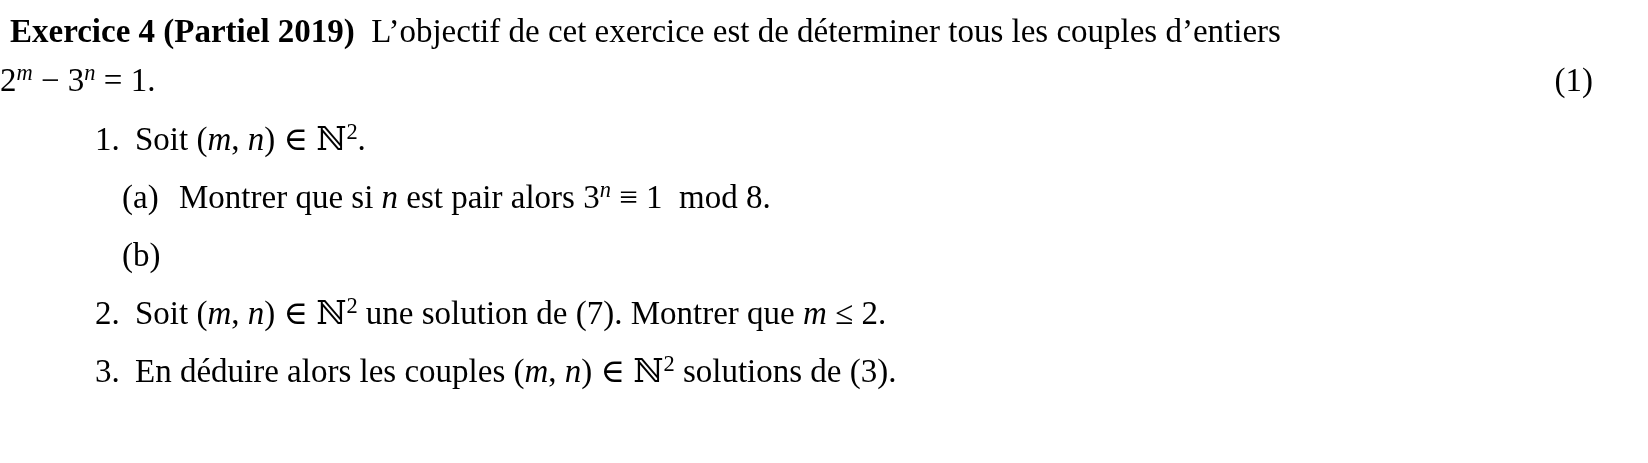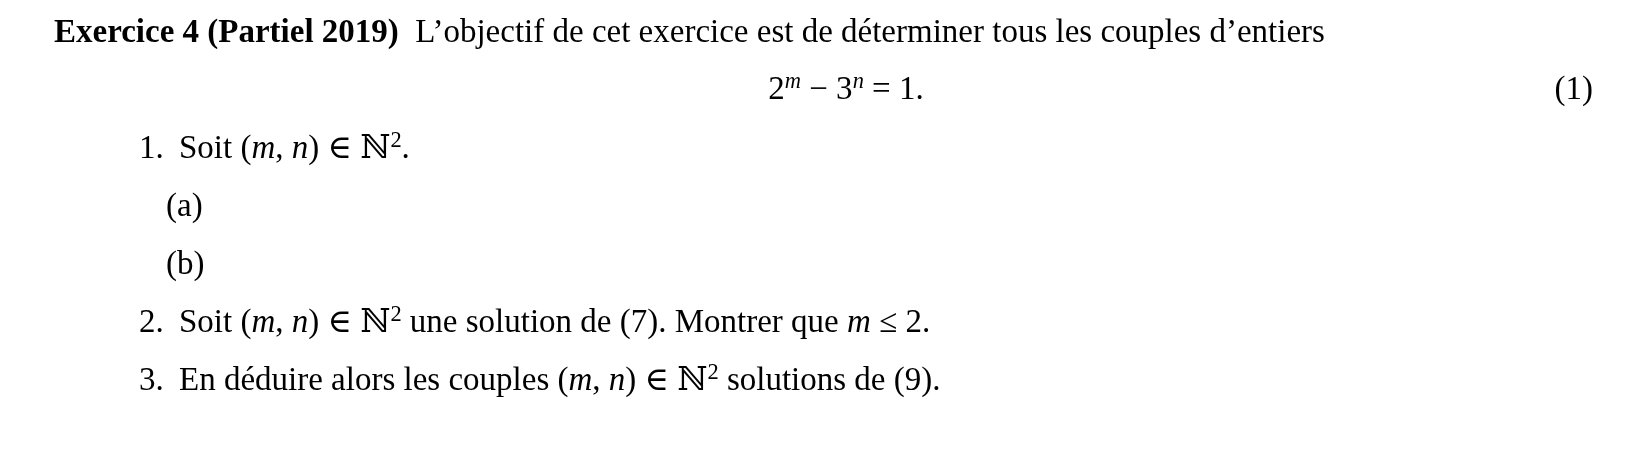--- a/index.html
+++ b/index.html
@@ -5,27 +5,26 @@
   html,body{margin:0;padding:0;background:#ffffff;}
   .page{
     width:1648px;height:463px;
     background:#ffffff;color:#000000;
     font-family:"Liberation Serif","DejaVu Serif",serif;
     font-size:33px;
     box-sizing:border-box;
     padding-top:8px;
     overflow:hidden;
     position:relative;
-    padding-left:44px;
   }
   .para{padding-left:10px;padding-right:40px;line-height:46px;white-space:pre-wrap;}
   .seg-b{font-weight:bold;}
   .seg-i{font-style:italic;}
   .seg-sup{font-size:0.68em;vertical-align:0.5em;line-height:0;}
-  .equation-row{position:relative;text-align:center;line-height:50px;margin-top:9px;}
+  .equation-row{position:relative;text-align:left;line-height:50px;margin-top:1px;}
   .eq-number{position:absolute;right:55px;top:0;}
   .item{display:flex;padding-left:95px;line-height:47px;margin-top:11px;white-space:pre-wrap;}
   .item.first{margin-top:11px;}
   .item .num{flex:none;width:40px;}
   .subitem{display:flex;padding-left:122px;line-height:47px;margin-top:11px;white-space:pre-wrap;}
   .subitem .num{flex:none;width:57px;}
   .txt{flex:1;}
 </style>
 </head>
 <body>
@@ -40,29 +39,30 @@
     <span class="eq-number">(1)</span>
   </div>
 
   <div class="item first">
     <span class="num">1.</span>
     <span class="txt"><span>Soit (</span><span class="seg-i">m</span><span>, </span><span class="seg-i">n</span><span>) ∈ ℕ</span><span class="seg-sup">2</span><span>.</span></span>
   </div>
 
   <div class="subitem">
     <span class="num">(a)</span>
+    <span class="txt"><span>Montrer que si </span><span class="seg-i">n</span><span> est pair alors 3</span><span class="seg-sup seg-i">n</span><span> ≡ 1  mod 8.</span></span>
   </div>
 
   <div class="subitem">
     <span class="num">(b)</span>
   </div>
 
   <div class="item">
     <span class="num">2.</span>
     <span class="txt"><span>Soit (</span><span class="seg-i">m</span><span>, </span><span class="seg-i">n</span><span>) ∈ ℕ</span><span class="seg-sup">2</span><span> une solution de (7). Montrer que </span><span class="seg-i">m</span><span> ≤ 2.</span></span>
   </div>
 
   <div class="item">
     <span class="num">3.</span>
-    <span class="txt"><span>En déduire alors les couples (</span><span class="seg-i">m</span><span>, </span><span class="seg-i">n</span><span>) ∈ ℕ</span><span class="seg-sup">2</span><span> solutions de (9).</span></span>
+    <span class="txt"><span>En déduire alors les couples (</span><span class="seg-i">m</span><span>, </span><span class="seg-i">n</span><span>) ∈ ℕ</span><span class="seg-sup">2</span><span> solutions de (3).</span></span>
   </div>
 
 </div>
 
 </body></html>

